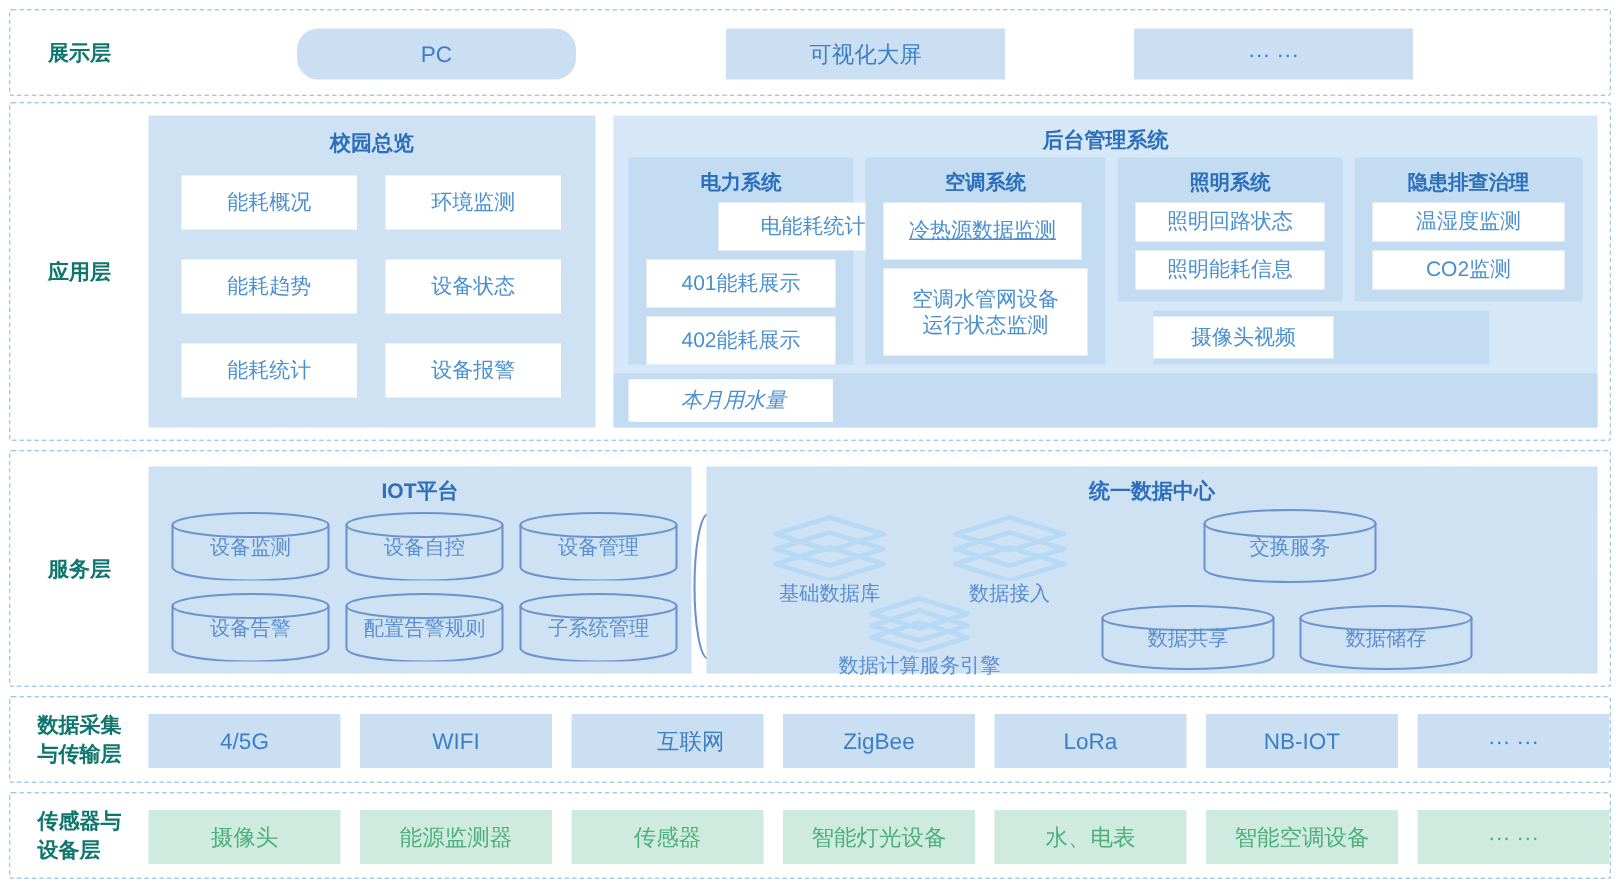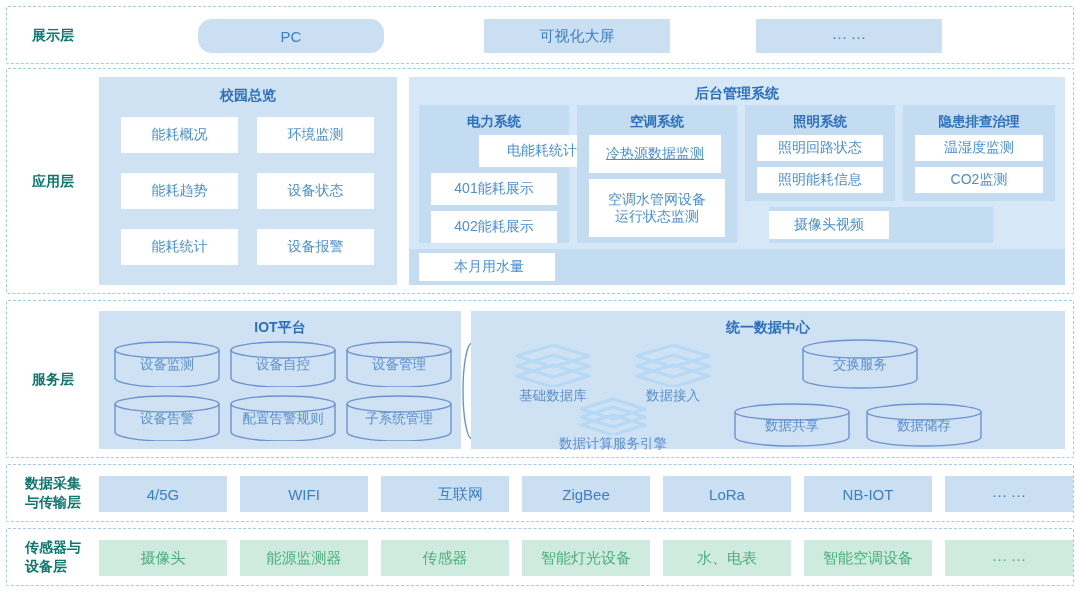--- a/index.html
+++ b/index.html
@@ -137,21 +137,21 @@
       <div class="sub-panel" style="left:360px;top:130px;width:224px;height:36px;display:flex;align-items:center;">
         <div class="panel-title" style="margin:0 0 0 12px;width:78px;">安防系统</div>
         <div class="white-box" style="width:120px;height:28px;">摄像头视频</div>
       </div>
 
       <div class="sub-panel" style="left:0px;top:172px;width:656px;height:36px;display:flex;align-items:center;">
         <div class="panel-title" style="margin:0 0 0 16px;width:72px;">给水系统</div>
         <div class="white-box" style="margin-left:10px;width:126px;height:28px;">建筑用水展示</div>
         <div class="white-box" style="margin-left:14px;width:132px;height:28px;">设备状态</div>
         <div class="white-box" style="margin-left:14px;width:132px;height:28px;">总用水量</div>
-        <div class="white-box" style="margin-left:14px;width:132px;height:28px;">本月用水量</div>
+        <div class="white-box" style="margin-left:14px;width:132px;height:28px;font-style:italic;">本月用水量</div>
       </div>
     </div>
   </div>
 </div>
 
 <div class="layer" id="service">
   <div class="layer-label">服务层</div>
   <div class="layer-body">
 
     <div class="panel" id="iot">

